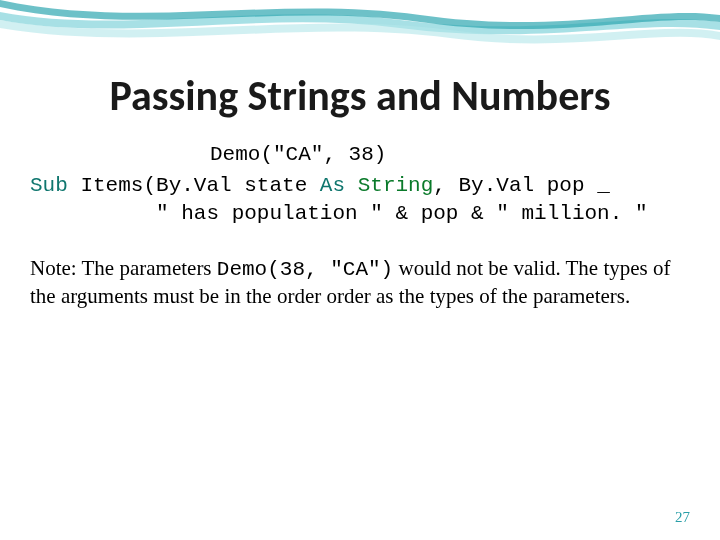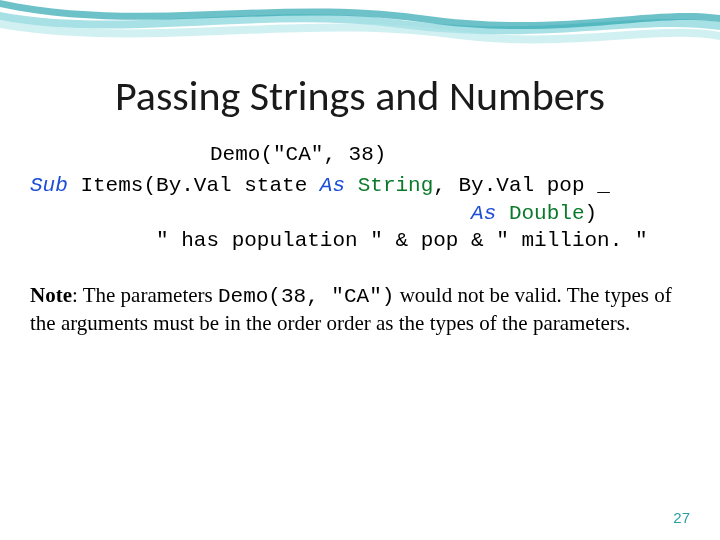--- a/index.html
+++ b/index.html
@@ -19,75 +19,74 @@
   .slide {
     position: relative;
     width: 720px;
     height: 540px;
     padding: 70px 30px 20px 30px;
     z-index: 2;
   }
   .title {
     font-family: Calibri, 'Segoe UI', Arial, sans-serif;
     font-size: 42px;
-    font-weight: 400;
+    font-weight: 700;
     color: #1a1a1a;
     text-align: center;
     margin-bottom: 20px;
   }
   .code-block {
     font-family: 'Courier New', Courier, monospace;
     font-size: 21px;
     line-height: 1.3;
     color: #000;
     margin-bottom: 28px;
   }
   .code-block .call-line {
     text-align: left;
     padding-left: 180px;
     margin-bottom: 4px;
   }
   .code-block .line { white-space: pre; }
-  .kw-blue { color: #1d4ed8; font-style: italic; }
+  .kw-blue { color: #0f766e; }
   .kw-green { color: #0a7a2a; text-align: right; }
   .text-black { color: #000000; }
   .note {
     font-family: Georgia, 'Times New Roman', serif;
     font-size: 21px;
     line-height: 1.3;
     color: #000;
     margin-top: 6px;
   }
-  .note-bold { font-weight: bold; }
+  .note-bold { font-weight: normal; }
   .mono { font-family: 'Courier New', Courier, monospace; }
   .slide-number {
     position: absolute;
     bottom: 14px;
     right: 30px;
-    font-family: Liberation Sans, sans-serif;
+    font-family: Liberation Serif, serif;
     font-size: 15px;
     color: #2a9fa8;
   }
 </style>
 </head>
 <body>
 
 <svg class="wave-decoration" viewBox="0 0 720 55" preserveAspectRatio="none">
   <path d="M0,12 C120,35 260,2 400,20 C540,38 640,10 720,22 L720,30 C640,18 540,46 400,28 C260,10 120,43 0,20 Z" fill="#5fc7cf" opacity="0.55"></path>
   <path d="M0,0 C140,30 280,-5 420,15 C560,35 650,5 720,15 L720,22 C650,12 560,42 420,22 C280,2 140,37 0,7 Z" fill="#2fa6b0" opacity="0.7"></path>
   <path d="M0,20 C150,45 300,10 450,30 C570,46 660,20 720,32 L720,40 C660,28 570,54 450,38 C300,18 150,53 0,28 Z" fill="#b2e6ea" opacity="0.6"></path>
 </svg>
 
 <div class="slide">
 
   <h1 class="title">Passing Strings and Numbers</h1>
 
   <div class="code-block">
     <div class="call-line text-black">Demo("CA", 38)</div>
     <div class="line"><span class="kw-blue">Sub</span><span class="text-black"> Items(By.Val state </span><span class="kw-blue">As</span><span class="text-black"> </span><span class="kw-green">String</span><span class="text-black">, By.Val pop _</span></div>
-    <div class="line"><span class="text-black">                                   </span><span class="kw-blue">As</span><span class="text-black"> </span><span class="kw-green">Double</span><span class="text-black">)</span></div>
     <div class="line text-black">          " has population " &amp; pop &amp; " million. "</div>
   </div>
 
   <p class="note"><span class="note-bold">Note</span><span>: The parameters </span><span class="mono">Demo(38, "CA")</span><span>  would not be valid. The types of the arguments must be in the order order as the types of the parameters.</span></p>
 
   <div class="slide-number">27</div>
 </div>
 
 </body></html>

